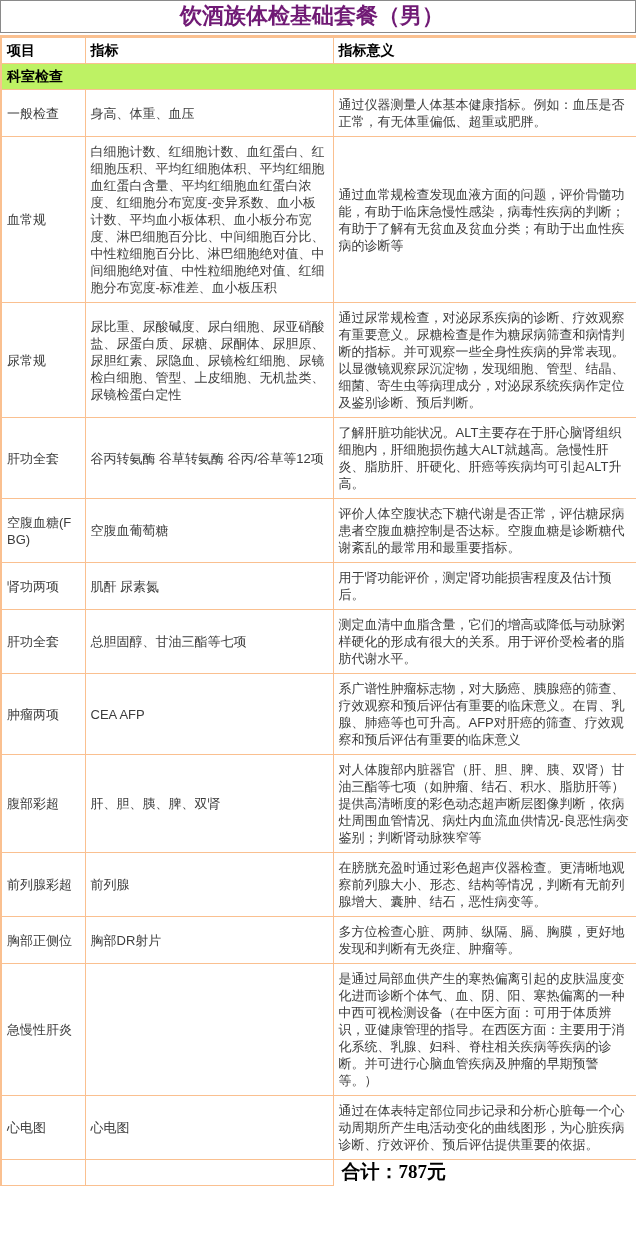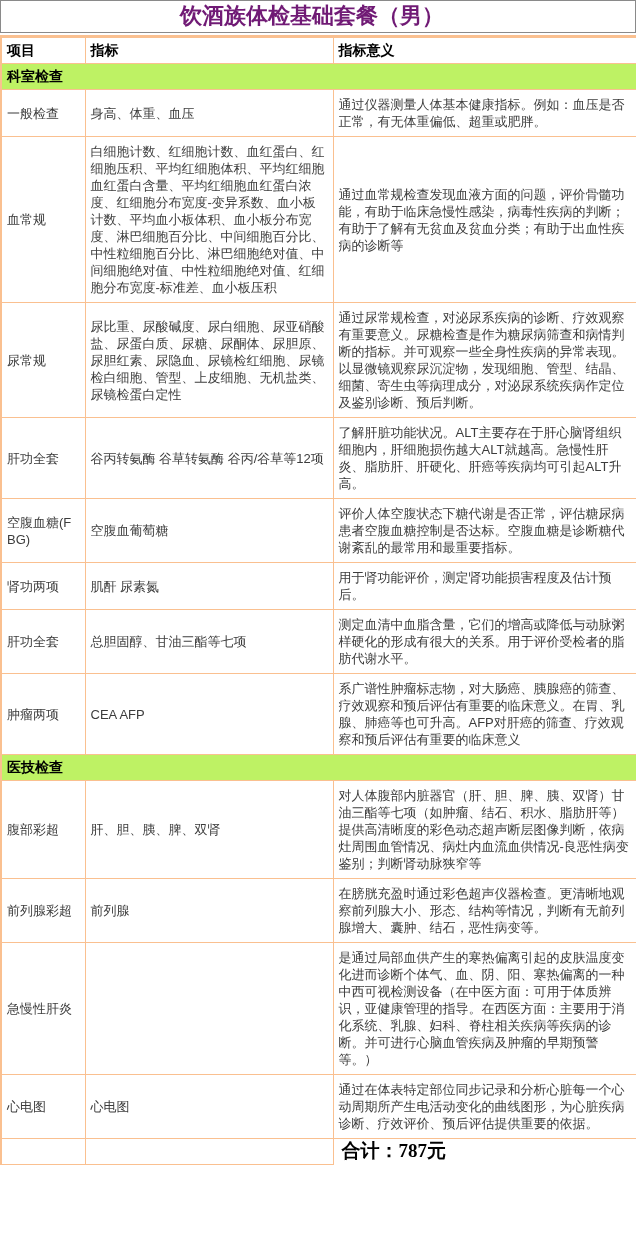--- a/index.html
+++ b/index.html
@@ -130,32 +130,34 @@
         <tr>
           <td>肝功全套</td>
           <td>总胆固醇、甘油三酯等七项</td>
           <td>测定血清中血脂含量，它们的增高或降低与动脉粥样硬化的形成有很大的关系。用于评价受检者的脂肪代谢水平。</td>
         </tr>
         <tr>
           <td>肿瘤两项</td>
           <td>CEA  AFP</td>
           <td>系广谱性肿瘤标志物，对大肠癌、胰腺癌的筛查、疗效观察和预后评估有重要的临床意义。在胃、乳腺、肺癌等也可升高。AFP对肝癌的筛查、疗效观察和预后评估有重要的临床意义</td>
         </tr>
-        <tr class="section-row">
-          <td colspan="3">医技检查</td>
-        </tr>
         <tr>
           <td>腹部彩超</td>
           <td>肝、胆、胰、脾、双肾</td>
           <td>对人体腹部内脏器官（肝、胆、脾、胰、双肾）甘油三酯等七项（如肿瘤、结石、积水、脂肪肝等）提供高清晰度的彩色动态超声断层图像判断，依病灶周围血管情况、病灶内血流血供情况-良恶性病变鉴别；判断肾动脉狭窄等</td>
         </tr>
         <tr>
           <td>前列腺彩超</td>
           <td>前列腺</td>
           <td>在膀胱充盈时通过彩色超声仪器检查。更清晰地观察前列腺大小、形态、结构等情况，判断有无前列腺增大、囊肿、结石，恶性病变等。</td>
+        </tr>
+        <tr>
+          <td>胸部正侧位</td>
+          <td>胸部DR射片</td>
+          <td>多方位检查心脏、两肺、纵隔、膈、胸膜，更好地发现和判断有无炎症、肿瘤等。</td>
         </tr>
         <tr>
           <td>急慢性肝炎</td>
           <td></td>
           <td>是通过局部血供产生的寒热偏离引起的皮肤温度变化进而诊断个体气、血、阴、阳、寒热偏离的一种中西可视检测设备（在中医方面：可用于体质辨识，亚健康管理的指导。在西医方面：主要用于消化系统、乳腺、妇科、脊柱相关疾病等疾病的诊断。并可进行心脑血管疾病及肿瘤的早期预警等。）</td>
         </tr>
         <tr>
           <td>心电图</td>
           <td>心电图</td>
           <td>通过在体表特定部位同步记录和分析心脏每一个心动周期所产生电活动变化的曲线图形，为心脏疾病诊断、疗效评价、预后评估提供重要的依据。</td>

